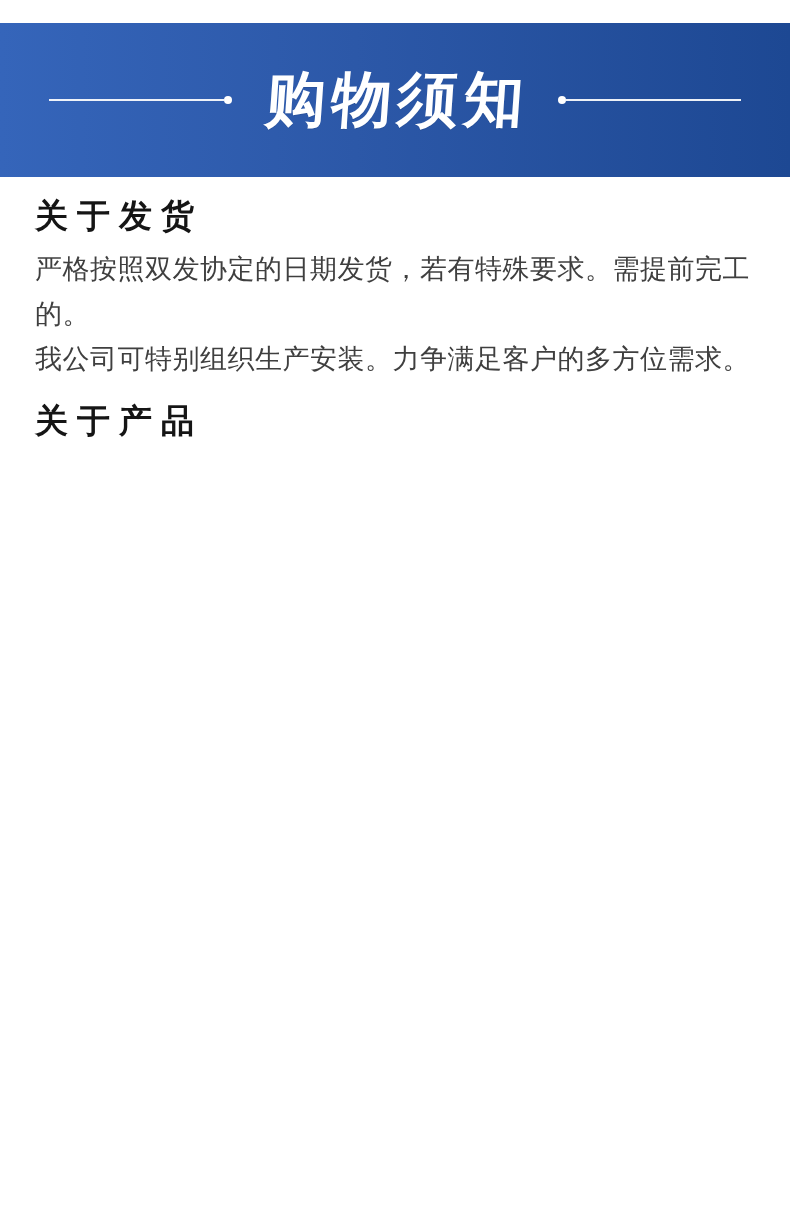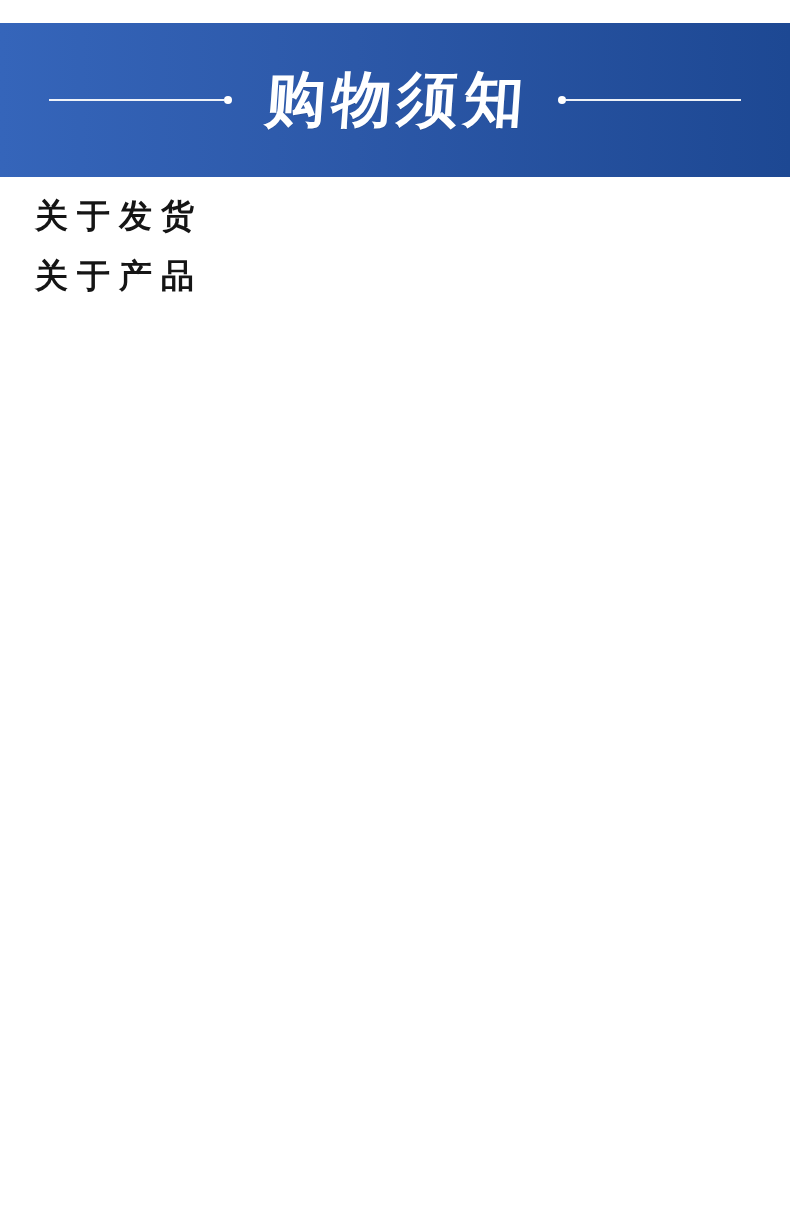--- a/index.html
+++ b/index.html
@@ -106,20 +106,22 @@
   </div>
 
   <div class="content">
 
 
     <div class="section">
     </div>
 
     <div class="section">
       <h2>关于发货</h2>
+      <p>严格按照双发协定的日期发货，若有特殊要求。需提前完工的。
+我公司可特别组织生产安装。力争满足客户的多方位需求。</p>
     </div>
 
 
     <div class="section">
       <h2>关于产品</h2>
 
     </div>
 
   </div>
 </div>

